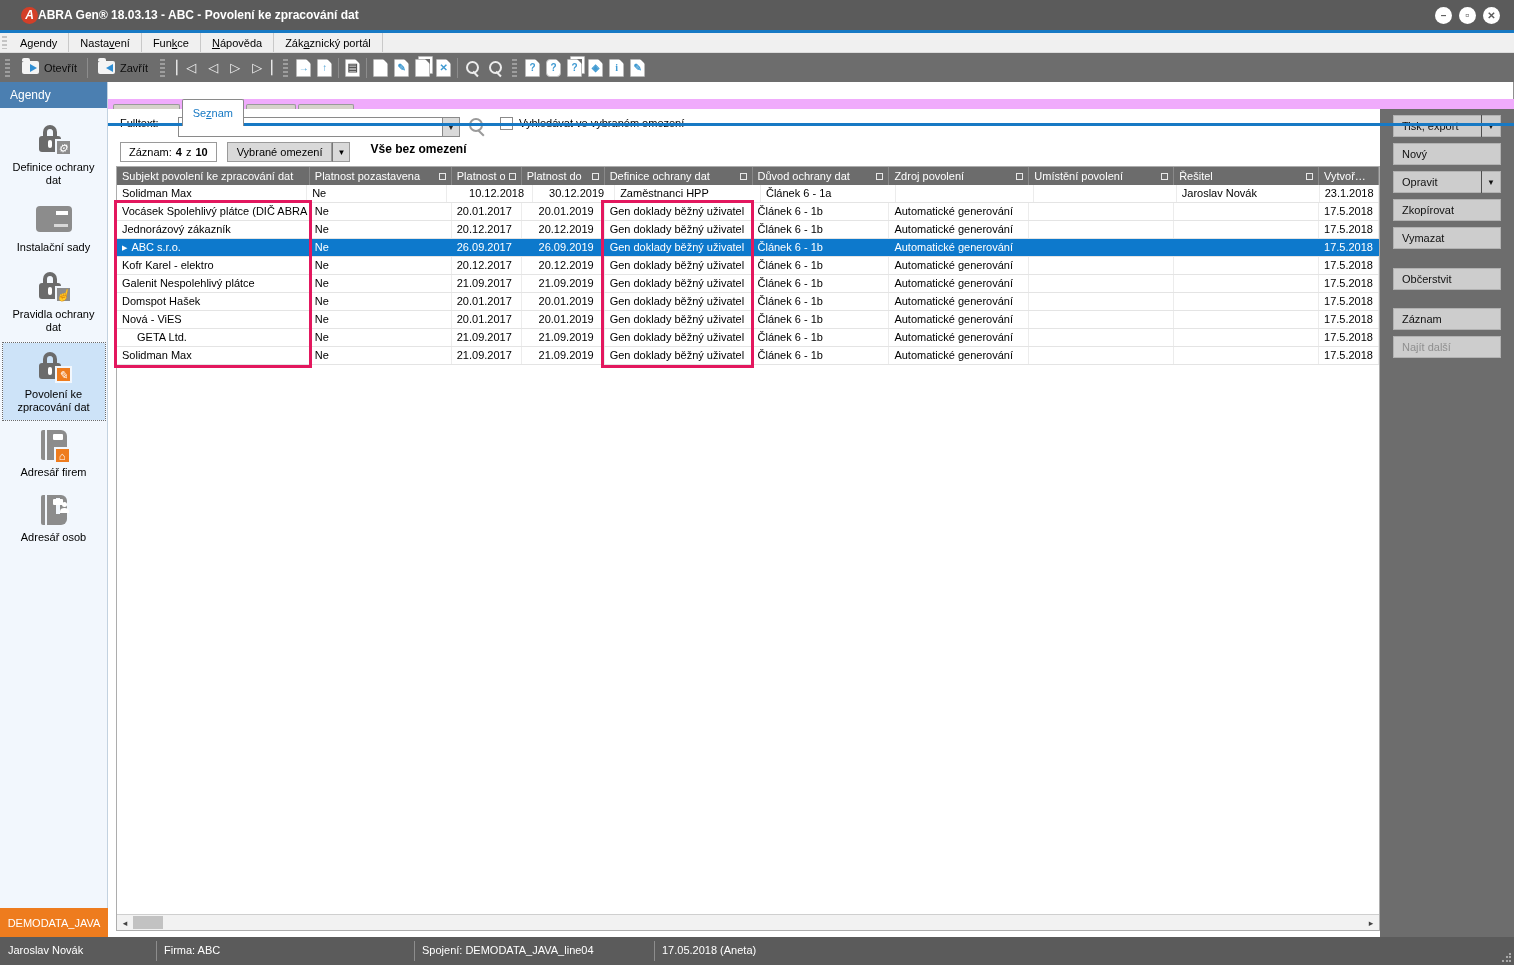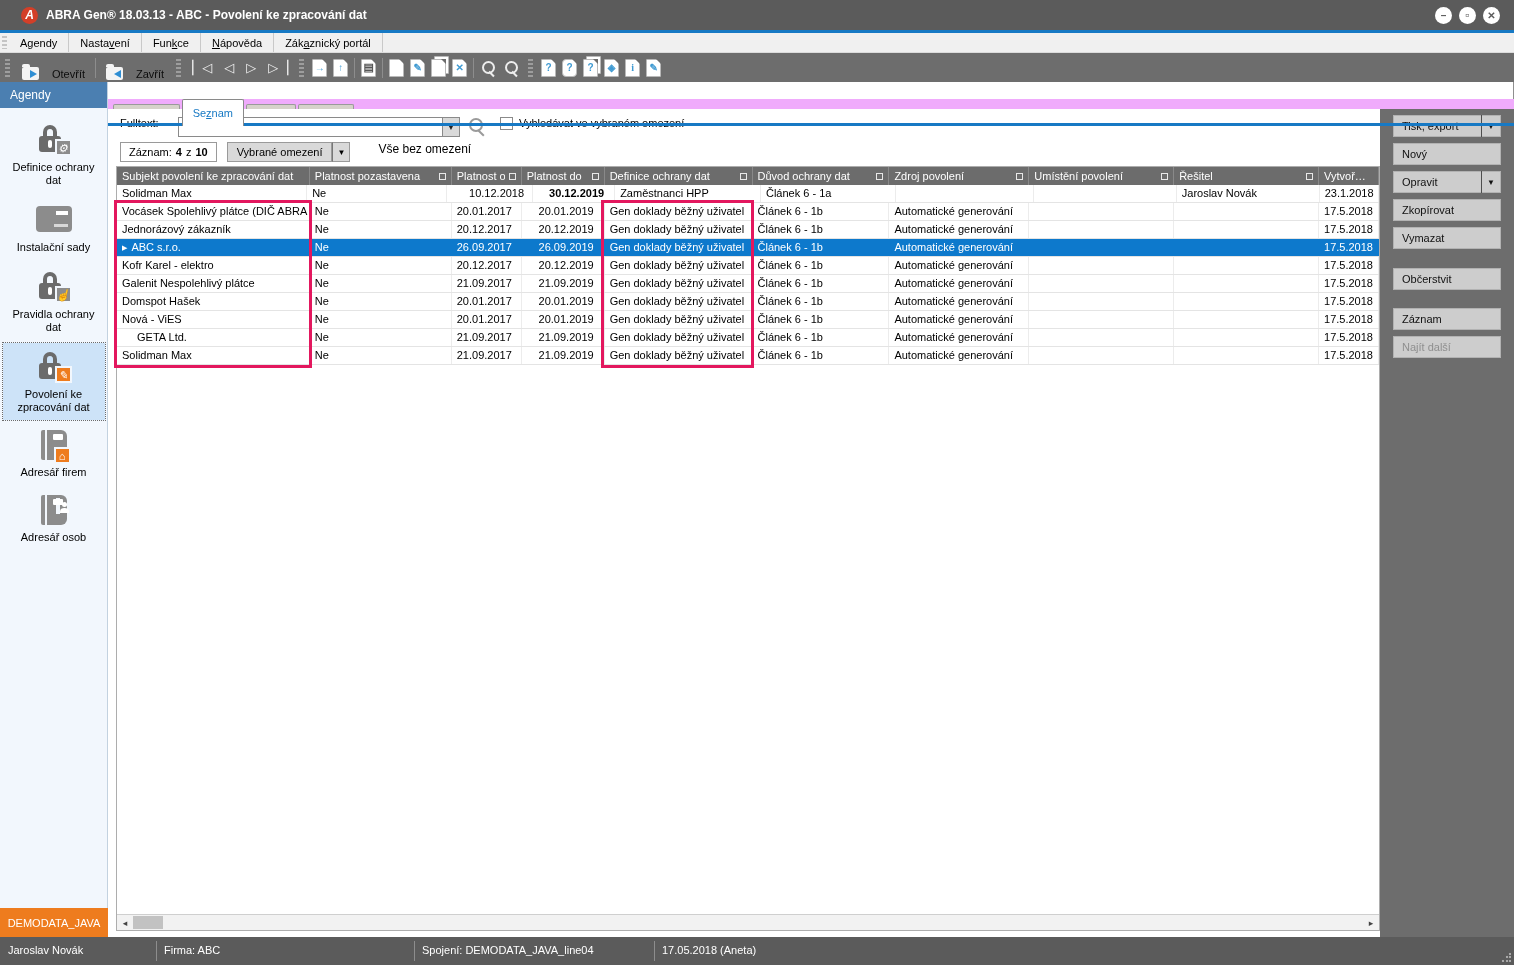--- a/index.html
+++ b/index.html
@@ -2,37 +2,37 @@
 <html><head>
 <meta charset="utf-8">
 <style>
   *{box-sizing:border-box;margin:0;padding:0}
   html,body{width:1514px;height:965px}
   body{position:relative;font-family:"Liberation Sans",sans-serif;font-size:11px;background:#fff;overflow:hidden;box-shadow:inset 0 0 0 1px #8f8f8f}
 
   
   .titlebar{position:absolute;left:0;top:0;right:0;height:30px;background:#5b5b5b;color:#fff;display:flex;align-items:center}
   .logo{width:17px;height:17px;border-radius:50%;background:#d33f28;color:#fff;font-weight:bold;font-size:12px;display:flex;align-items:center;justify-content:center;margin-left:21px;font-style:italic}
-  .wtitle{margin-left:8px;font-weight:bold;font-size:12px}
+  .wtitle{font-weight:bold;font-size:12px}
   .winbtns{margin-left:auto;margin-right:14px;display:flex;gap:7px}
   .winbtn{width:17px;height:17px;border-radius:50%;background:#fff;color:#5b5b5b;display:flex;align-items:center;justify-content:center;font-size:10px;font-weight:bold;cursor:default}
   .winbtn.min::before{content:"–"} .winbtn.max::before{content:"▫";font-size:12px} .winbtn.cls::before{content:"✕"}
   .accentline{position:absolute;left:0;top:30px;right:0;height:3px;background:#1779c4}
 
   
   .menubar{position:absolute;left:0;top:33px;right:0;height:20px;background:#f0f0f0;display:flex;align-items:stretch;color:#000;border-bottom:1px solid #dcdcdc}
   .mgrip{width:5px;margin:3px 2px;background:repeating-linear-gradient(to bottom,#c4c4c4 0 2px,transparent 2px 4px)}
   .menuitem{padding:0 11px;display:flex;align-items:center;border-right:1px solid #c9c9c9;cursor:default}
   .key{text-decoration:underline}
 
   
   .toolbar{position:absolute;left:0;top:53px;right:0;height:29px;background:#6d6d6d;display:flex;align-items:center;color:#fff}
   .tgrip{width:5px;height:18px;margin:0 5px;background:repeating-linear-gradient(to bottom,#9d9d9d 0 2px,transparent 2px 4px)}
   .tbsep{width:1px;height:20px;background:#8d8d8d;margin:0 3px}
-  .tbbtn{display:flex;align-items:flex-end;gap:13px;color:#0d0d0d;padding:0 7px;height:24px;cursor:default}
+  .tbbtn{display:flex;align-items:center;gap:5px;color:#0d0d0d;padding:0 7px;height:24px;cursor:default}
   .folder{width:17px;height:13px;background:#f4f4f4;border-radius:2px;position:relative}
   .folder::before{content:"";position:absolute;top:-3px;left:0;width:8px;height:3px;background:#f4f4f4;border-radius:2px 2px 0 0}
   .folder::after{content:"";position:absolute;right:2px;bottom:2px;border-style:solid}
   .folder.open::after{border-width:4px 0 4px 7px;border-color:transparent transparent transparent #2f8ed3}
   .folder.close::after{border-width:4px 7px 4px 0;border-color:transparent #2f8ed3 transparent transparent}
   .nav{color:#f2f2f2;font-size:13px;padding:0 6px;cursor:default}
   .i-first::before{content:"▏◁"} .i-prev::before{content:"◁"} .i-next::before{content:"▷"} .i-last::before{content:"▷▕"}
   .pg{width:15px;height:18px;background:#fff;border:1px solid #b9b9b9;border-radius:1px;display:flex;align-items:center;justify-content:center;color:#3f9ad2;font-weight:bold;font-size:10px;margin:0 3px;position:relative;cursor:default}
   .pg::before{content:"";position:absolute;top:-1px;right:-1px;border-top:5px solid #6d6d6d;border-left:5px solid transparent}
   .g-openwin::after{content:"→"} .g-reopen::after{content:"↑"}
@@ -91,21 +91,21 @@
   .searchglass{width:18px;height:18px;position:relative;margin-left:8px;cursor:default}
   .searchglass::before{content:"";position:absolute;top:1px;left:1px;width:10px;height:10px;border:2px solid #9a9a9a;border-radius:50%}
   .searchglass::after{content:"";position:absolute;bottom:1px;right:1px;width:8px;height:2px;background:#9a9a9a;transform:rotate(45deg)}
   .cbox{width:13px;height:13px;border:1px solid #8a8a8a;background:#fff;margin-left:14px;cursor:default}
   .cblabel{margin-left:6px}
   .recrow{position:absolute;top:33px;left:12px;height:20px;display:flex;align-items:flex-start}
   .recbox{height:20px;border:1px solid #9a9a9a;background:#fff;display:flex;align-items:center;padding:0 8px;gap:4px}
   .filterbtn{height:20px;margin-left:10px;background:#d9d9d9;border:1px solid #9a9a9a;display:flex;align-items:center;padding:0 9px;cursor:default}
   .filterarrow{height:20px;width:18px;background:#d9d9d9;border:1px solid #9a9a9a;border-left:1px solid #777;display:flex;align-items:center;justify-content:center;font-size:8px;cursor:default}
   .filterarrow::before{content:"▼"}
-  .scopetext{margin-left:28px;font-weight:normal;font-size:12px}
+  .scopetext{margin-left:20px;font-weight:bold;font-size:12px}
 
   
   .tablewrap{position:absolute;left:8px;top:57px;right:0;bottom:6px;border:1px solid #adadad;background:#fff;overflow:hidden}
   .thead{display:flex;height:18px;background:#6c6c6c;color:#fff}
   .hcell{display:flex;align-items:center;padding:0 5px;border-right:1px solid #898989;overflow:hidden;white-space:nowrap;cursor:default}
   .hcell .hlabel{flex:1;overflow:hidden}
   .fbox{width:7px;height:7px;border:1px solid #e8e8e8;margin-left:4px;flex:none}
   .trow{display:flex;height:18px;border-bottom:1px solid #e4e4e4;cursor:default}
   .tcell{padding:0 5px;border-right:1px solid #ececec;overflow:hidden;white-space:nowrap;line-height:17px}
   .tcell.num{text-align:right;padding-right:10px}
@@ -351,21 +351,21 @@
         </div>
         <div class="hcell" style="width: 60px;">
           <span class="hlabel">Vytvoř…</span>
         </div>
       </div>
     <div class="tbody">
         <div class="trow">
           <div class="tcell" style="width: 193px;">Solidman Max</div>
           <div class="tcell" style="width: 142px;">Ne</div>
           <div class="tcell num" style="width: 70px; margin-left: 17px;">10.12.2018</div>
-          <div class="tcell num" style="width: 83px; font-weight: bold;">30.12.2019</div>
+          <div class="tcell num" style="width: 83px;">30.12.2019</div>
           <div class="tcell" style="width: 148px;">Zaměstnanci HPP</div>
           <div class="tcell" style="width: 137px;">Článek 6 - 1a</div>
           <div class="tcell" style="width: 140px;"></div>
           <div class="tcell" style="width: 145px;"></div>
           <div class="tcell" style="width: 145px;">Jaroslav Novák</div>
           <div class="tcell num" style="width: 60px;">23.1.2018</div>
         </div>
         <div class="trow">
           <div class="tcell" style="width: 193px;">Vocásek Spolehlivý plátce (DIČ ABRA</div>
           <div class="tcell" style="width: 142px;">Ne</div>

